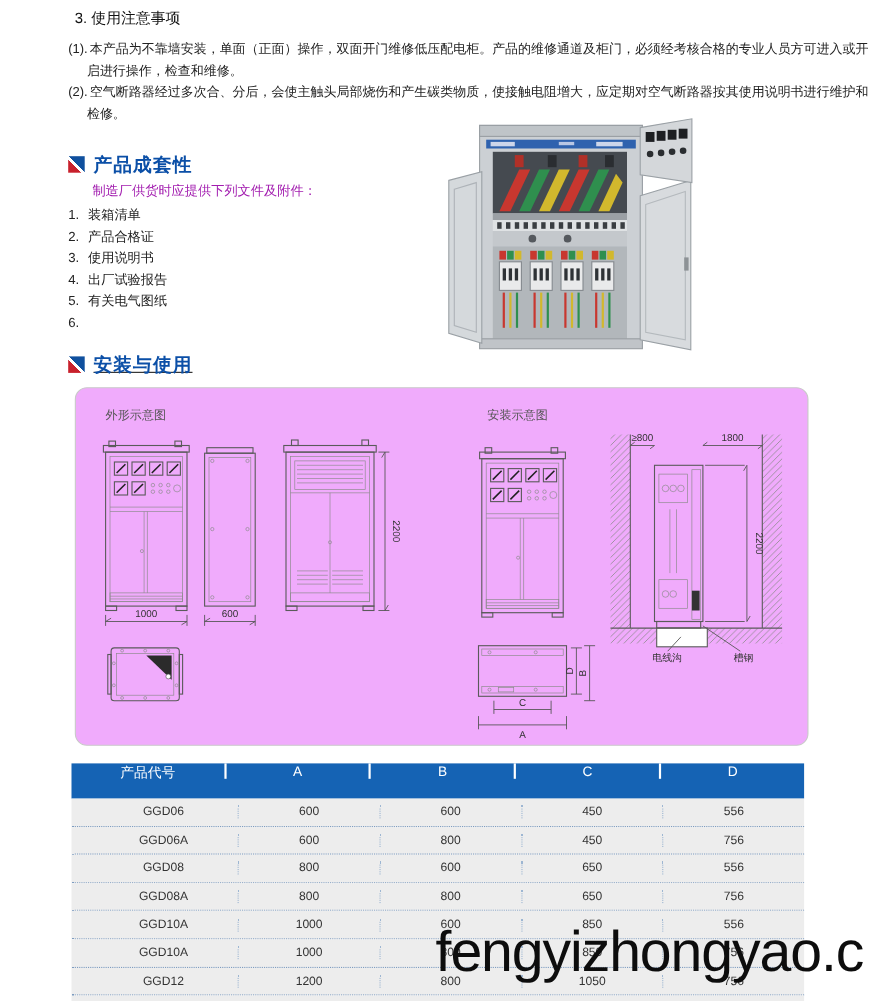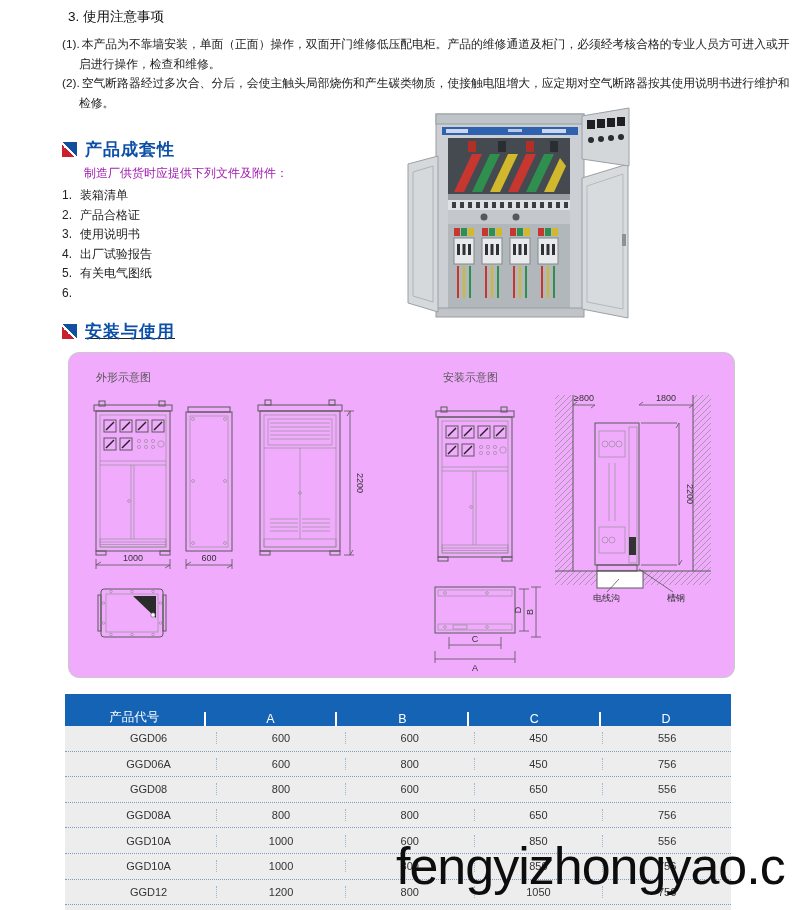--- a/index.html
+++ b/index.html
@@ -38,21 +38,21 @@
   .label-install { left:374px; top:17px; }
   .svg-outline { position:absolute; left:20px; top:36px; }
   .svg-install { position:absolute; left:352px; top:36px; }
   .dwg { stroke:#5a5a5a; stroke-width:1; fill:none; }
   .dwg-thin { stroke:#8a8a8a; stroke-width:0.6; fill:none; }
   .dim { stroke:#555; stroke-width:0.8; fill:none; }
   .dim-text { font-size:9px; fill:#333; stroke:none; }
 
   
   .spec-table { position:absolute; left:65px; top:694px; width:666px; }
-  .t-header { display:flex; height:32px; background:#1563b4; color:#fff; align-items:flex-end; }
+  .t-header { display:flex; height:32px; background:#1563b4; color:#fff; align-items:flex-start; }
   .t-header .cell { font-size:12.5px; text-align:center; }
   .t-header .cell + .cell { border-left:2px solid #ffffff; }
   .t-row { display:flex; height:25.6px; background:#ededed; align-items:center;
     border-bottom:1px dotted #7d9cc0;padding-left:16px; }
   .cell { text-align:center; }
   .c0 { flex:0 0 20.8%; }
   .c1,.c2,.c3,.c4 { flex:0 0 19.8%; }
   .t-row .cell { font-size:11px; color:#333; }
   .t-row .cell + .cell { border-left:1px dotted #9db6d2; }
   .t-partial { height:6px; background:#ededed; }

